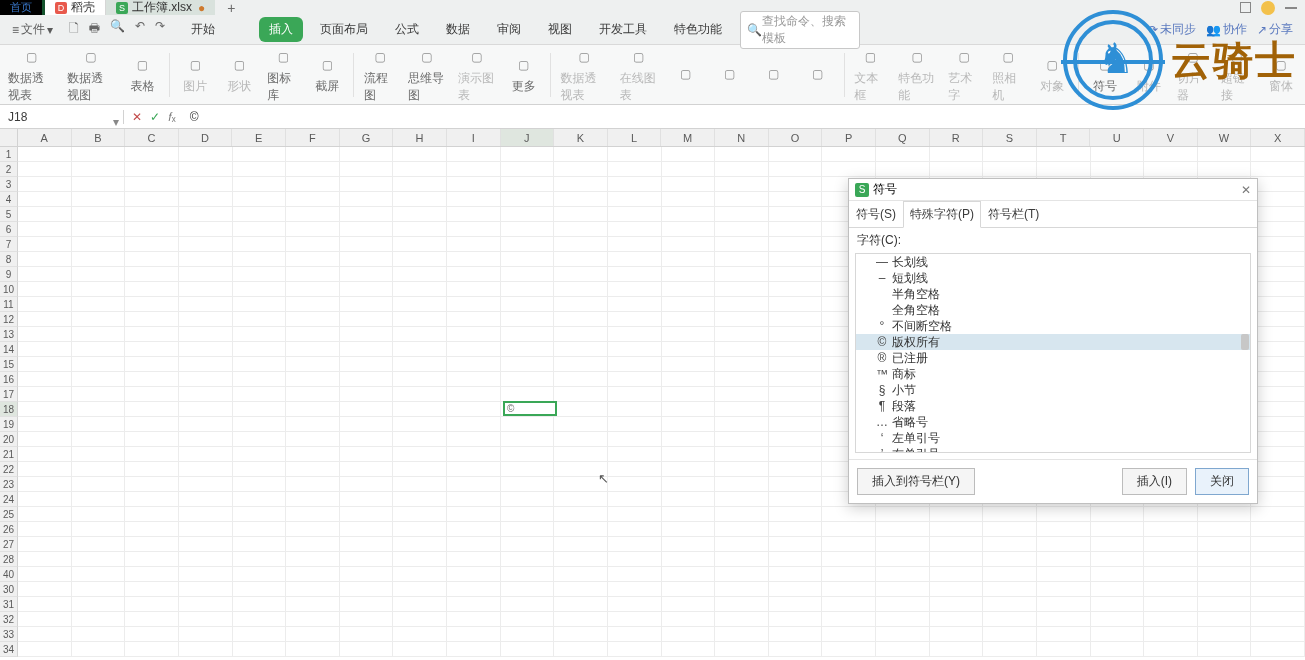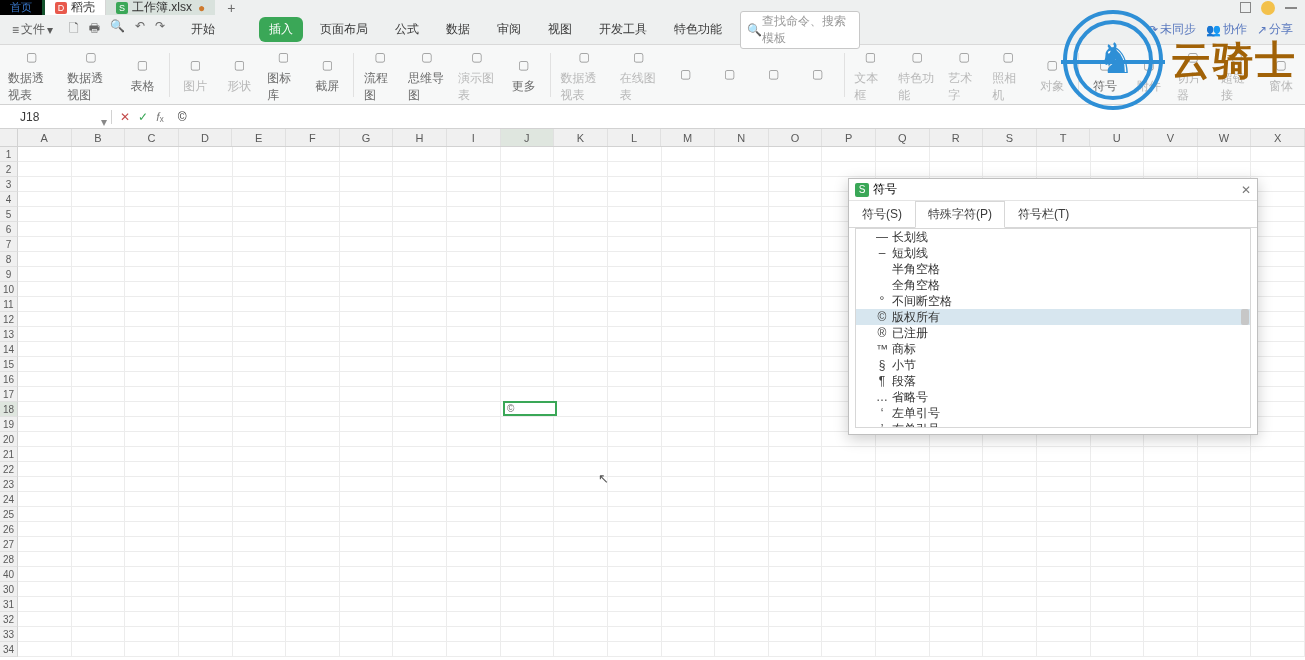--- a/index.html
+++ b/index.html
@@ -30,21 +30,21 @@
 .right-links { margin-left: auto; display: flex; gap: 10px; color:#5b7abf; padding-right: 6px; align-items:center;}
 .right-links span { display:flex; align-items:center; gap:2px; }
 
 .ribbon { height: 60px; background: #f7f8f8; border-bottom: 1px solid #d2d2d2; display: flex; align-items: center; padding: 0 4px; gap: 4px; }
 .r-item { display: flex; flex-direction: column; align-items: center; color: #6b6b6b; font-size: 11px; gap: 2px; padding: 0 4px; min-width: 40px; }
 .r-item.dim { color:#b8b8b8; }
 .r-ico { width: 26px; height: 22px; display: flex; align-items: center; justify-content: center; color:#8e8e8e; }
 .r-sep { width: 1px; height: 44px; background: #e1e1e1; margin: 0 2px; }
 
 .namebox-row { height: 24px; background: #fff; display: flex; align-items: center; border-bottom: 1px solid #d2d2d2; }
-.namebox { width: 112px; border-right: 1px solid #d2d2d2; padding: 0 20px; color:#3a3a3a; position:relative; }
+.namebox { width: 124px; border-right: 1px solid #d2d2d2; padding: 0 8px; color:#3a3a3a; position:relative; }
 .namebox .dd { position:absolute; right:4px; top:5px; color:#888; }
 .fx-ctrl { display: flex; align-items: center; gap: 8px; padding: 0 8px; color:#7a7a7a; }
 .fx-ctrl .x { color:#c34b4b; }
 .fx-ctrl .c { color:#3aa757; }
 .fx-input { flex: 1; padding: 0 6px; color:#3a3a3a; }
 
 .sheet { position: relative; height: 540px; overflow: hidden; }
 .colhdr { display: flex; height: 18px; border-bottom: 1px solid #d2d2d2; }
 .colhdr .cc { width: 18px; background: #f0f0f0; border-right: 1px solid #d2d2d2; }
 .colhdr .ch { width: 54px; text-align: center; background: #f0f0f0; border-right: 1px solid #e0e0e0; color:#5a5a5a; font-size:11px; line-height:18px; }
@@ -57,21 +57,21 @@
 .gridrow { height: 15px; display: flex; }
 .cell { width: 54px; height: 15px; border-right: 1px solid #ececec; border-bottom: 1px solid #ececec; }
 .active-cell { position: absolute; border: 2px solid #3aa757; background:#fff; font-size:10px; color:#6b6b6b; padding-left:2px; line-height:11px;}
 .cursor { position:absolute; color:#555; font-size:13px; }
 
 .dialog { position: absolute; left: 848px; top: 178px; width: 410px; background: #fff; border: 1px solid #bfbfbf; box-shadow: 0 4px 14px rgba(0,0,0,0.2); }
 .dlg-title { height: 22px; display: flex; align-items: center; padding: 0 6px; border-bottom: 1px solid #e4e4e4; background: #fff; }
 .dlg-title .x-ico { width: 14px; height: 14px; background: #3aa757; border-radius: 2px; margin-right: 4px; color:#fff; font-size:10px; display:flex;align-items:center;justify-content:center;}
 .dlg-title .close { margin-left: auto; color:#7a7a7a; cursor:pointer; }
 .dlg-tabs { display: flex; border-bottom: 1px solid #d7d7d7; }
-.dlg-tab { padding: 4px 12px; color:#3a3a3a; border: 1px solid transparent; border-bottom:none; }
+.dlg-tab { padding: 4px 6px; color:#3a3a3a; border: 1px solid transparent; border-bottom:none; }
 .dlg-tab.active { border:1px solid #d7d7d7; border-bottom:1px solid #fff; background:#fff; margin-bottom:-1px;}
 .fld-lbl { padding: 4px 8px; color:#333; }
 .charlist { height: 200px; margin: 0 6px 6px; border: 1px solid #d7d7d7; overflow-y: scroll; position:relative; }
 .charrow { display: flex; align-items: center; height: 16px; padding-left: 16px; }
 .charrow .sym { width: 20px; text-align: center; color:#444; }
 .charrow .nm { color:#333; }
 .charrow.sel { background: #d7e6ef; }
 .dlg-foot { display: flex; padding: 8px; gap: 8px; border-top: 1px solid #e4e4e4; }
 .dlg-btn { border: 1px solid #bcbcbc; background: #f5f5f5; padding: 4px 14px; color:#333; }
 .dlg-btn.primary { border-color:#7fa7cf; background:#e9f2fb; }
@@ -1220,20 +1220,21 @@
   <div class="dlg-title">
     <span class="x-ico">S</span>
     <span>符号</span>
     <span class="close">✕</span>
   </div>
   <div class="dlg-tabs" id="dlgtabs">
       <div class="dlg-tab">符号(S)</div>
       <div class="dlg-tab active">特殊字符(P)</div>
       <div class="dlg-tab">符号栏(T)</div>
     </div>
+  <div class="fld-lbl">字符(C):</div>
   <div class="charlist" id="charlist">
     <div class="scroll-thumb"></div>
   <div class="charrow">
         <span class="sym">—</span>
         <span class="nm">长划线</span>
       </div>
       <div class="charrow">
         <span class="sym">–</span>
         <span class="nm">短划线</span>
       </div>
@@ -1275,20 +1276,26 @@
       </div>
       <div class="charrow">
         <span class="sym">‘</span>
         <span class="nm">左单引号</span>
       </div>
       <div class="charrow">
         <span class="sym">’</span>
         <span class="nm">右单引号</span>
       </div>
     </div>
+  <div class="dlg-foot">
+    <button class="dlg-btn">插入到符号栏(Y)</button>
+    <div style="flex:1"></div>
+    <button class="dlg-btn">插入(I)</button>
+    <button class="dlg-btn primary">关闭</button>
+  </div>
 </div>
 
 <div class="watermark">
   <div class="wm-circ">
     <div class="wm-hor"></div>
     <div class="wm-knight">♞</div>
   </div>
   <div class="wm-text">云骑士</div>
 </div>
 

